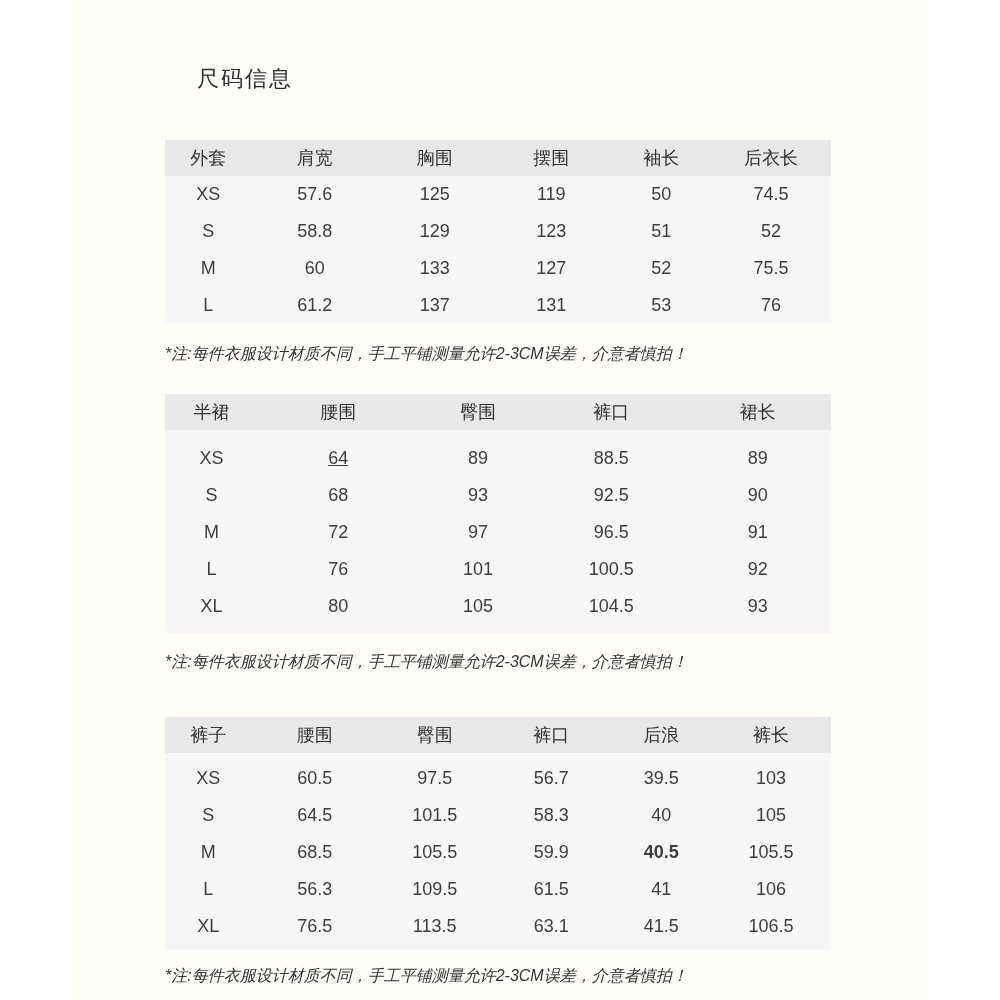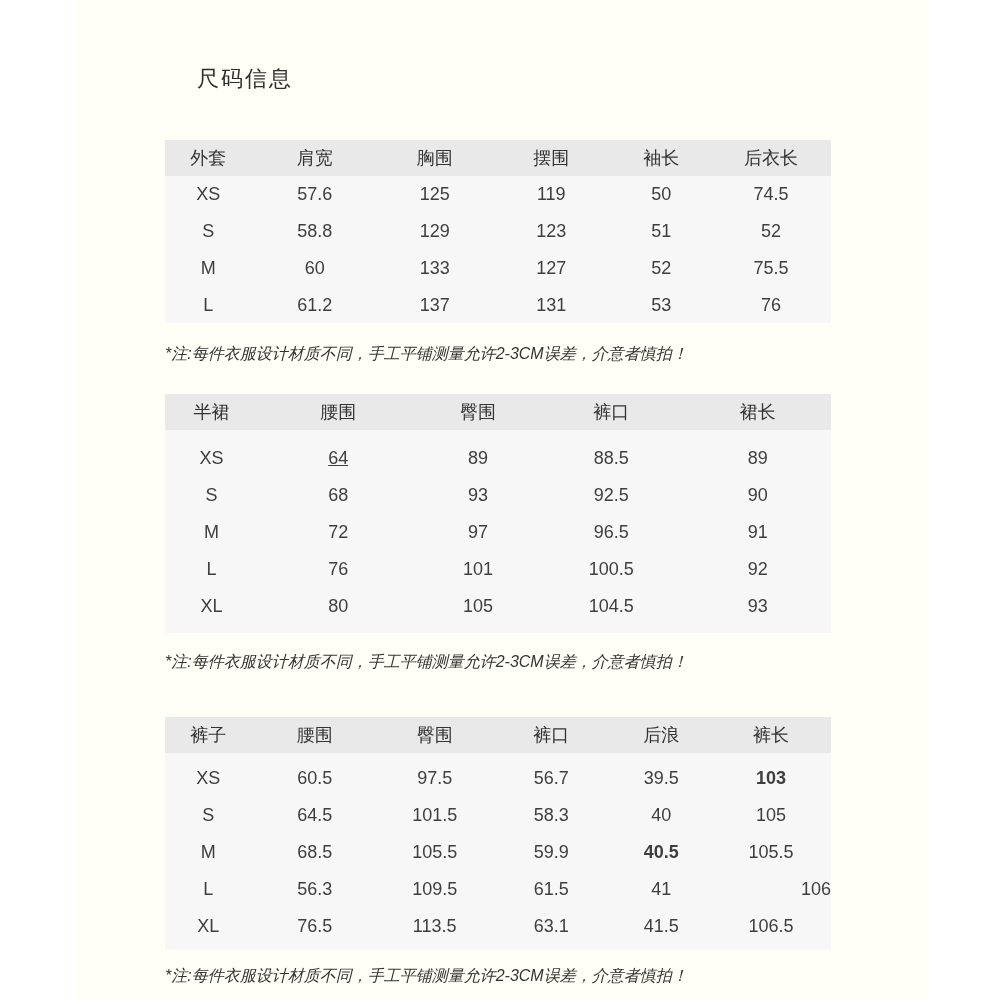--- a/index.html
+++ b/index.html
@@ -203,21 +203,21 @@
           <div class="cell hcell" style="width: 15%;">后浪</div>
           <div class="cell hcell" style="width: 18%;">裤长</div>
         </div>
         <div class="tbody">
           <div class="trow">
             <div class="cell" style="width: 13%;">XS</div>
             <div class="cell" style="width: 19%;">60.5</div>
             <div class="cell" style="width: 17%;">97.5</div>
             <div class="cell" style="width: 18%;">56.7</div>
             <div class="cell" style="width: 15%;">39.5</div>
-            <div class="cell" style="width: 18%; font-weight: bold;">103</div>
+            <div class="cell" style="width: 18%;">103</div>
           </div>
           <div class="trow">
             <div class="cell" style="width: 13%;">S</div>
             <div class="cell" style="width: 19%;">64.5</div>
             <div class="cell" style="width: 17%;">101.5</div>
             <div class="cell" style="width: 18%;">58.3</div>
             <div class="cell" style="width: 15%;">40</div>
             <div class="cell" style="width: 18%;">105</div>
           </div>
           <div class="trow">
@@ -227,21 +227,21 @@
             <div class="cell" style="width: 18%;">59.9</div>
             <div class="cell" style="width: 15%; font-weight: bold;">40.5</div>
             <div class="cell" style="width: 18%;">105.5</div>
           </div>
           <div class="trow">
             <div class="cell" style="width: 13%;">L</div>
             <div class="cell" style="width: 19%;">56.3</div>
             <div class="cell" style="width: 17%;">109.5</div>
             <div class="cell" style="width: 18%;">61.5</div>
             <div class="cell" style="width: 15%;">41</div>
-            <div class="cell" style="width: 18%; text-align: right;">106</div>
+            <div class="cell" style="width: 18%;">106</div>
           </div>
           <div class="trow">
             <div class="cell" style="width: 13%;">XL</div>
             <div class="cell" style="width: 19%;">76.5</div>
             <div class="cell" style="width: 17%;">113.5</div>
             <div class="cell" style="width: 18%;">63.1</div>
             <div class="cell" style="width: 15%;">41.5</div>
             <div class="cell" style="width: 18%;">106.5</div>
           </div>
         </div>

